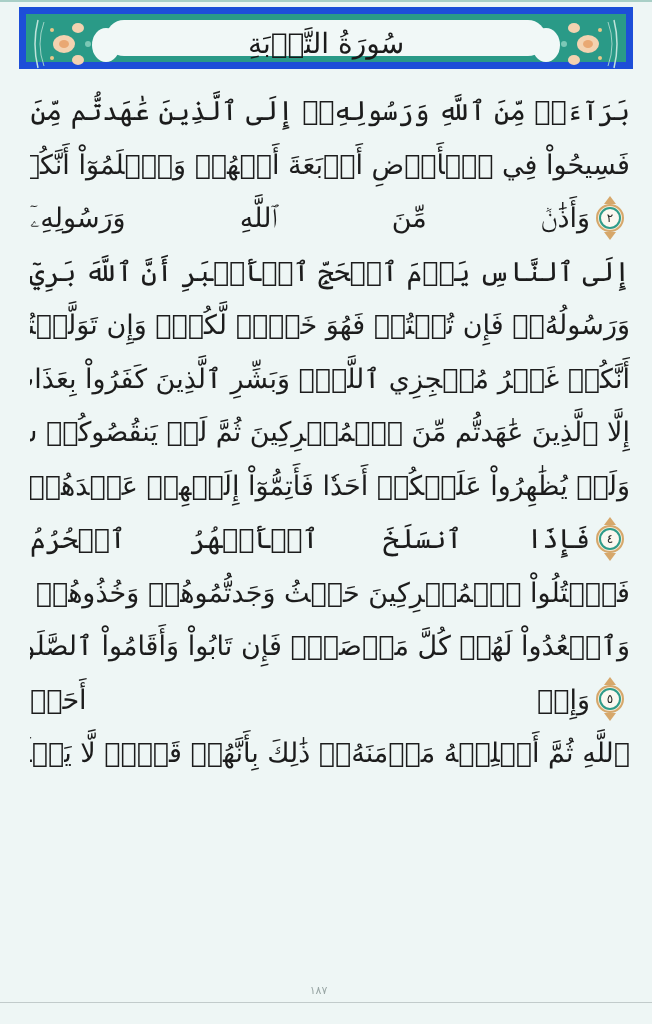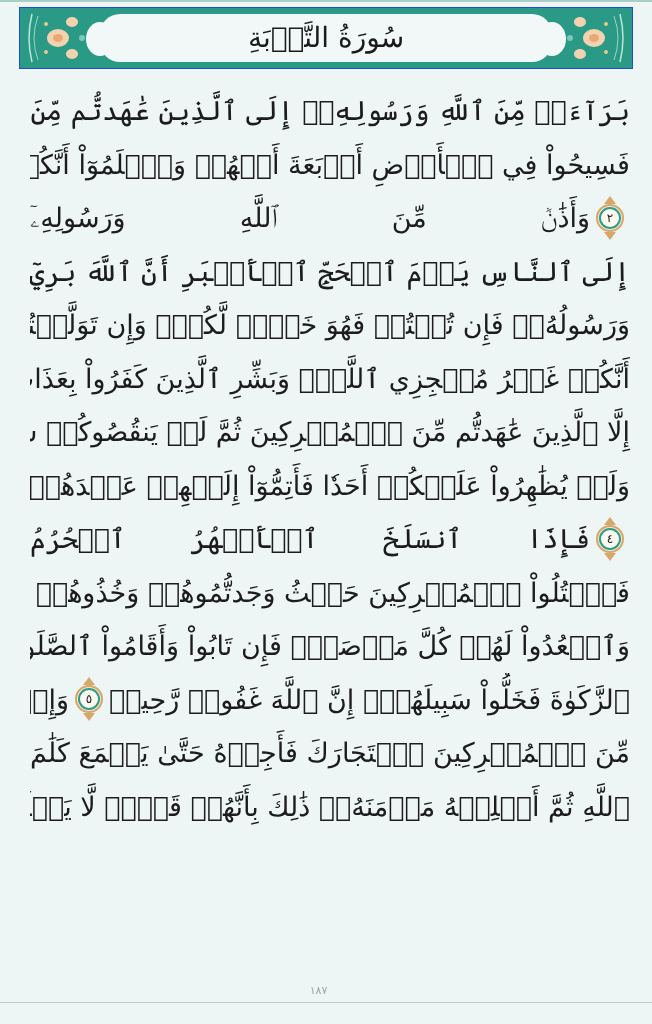--- a/index.html
+++ b/index.html
@@ -5,21 +5,21 @@
     html, body { margin:0; padding:0; }
     body {
       width:652px; height:1024px; overflow:hidden;
       background:#eef6f5;
       font-family:"DejaVu Sans", sans-serif;
       position:relative;
     }
     .top-strip { position:absolute; left:0; top:0; width:652px; height:2px; background:#a9cfc7; }
     .banner {
       position:absolute; left:19px; top:7px; width:614px; height:62px;
-      background:#2a9a87; box-sizing:border-box; border:1px solid #1d4ed8;
+      background:#2a9a87; box-sizing:border-box; border:7px solid #1d4ed8;
     }
     .banner .center {
       position:absolute; left:80px; right:80px; top:6px; bottom:6px;
       background:#f1f8f7; border-radius:20px 20px 20px 20px;
     }
     .banner .center::before, .banner .center::after {
       content:""; position:absolute; top:8px; width:28px; height:34px; background:#f1f8f7; border-radius:50%;
     }
     .banner .center::before { left:-14px; }
     .banner .center::after { right:-14px; }
@@ -142,35 +142,31 @@
 
   <div class="line">
     <span class="txt">فَٱقۡتُلُواْ ٱلۡمُشۡرِكِينَ حَيۡثُ وَجَدتُّمُوهُمۡ وَخُذُوهُمۡ وَٱحۡصُرُوهُمۡ</span>
   </div>
 
   <div class="line">
     <span class="txt">وَٱقۡعُدُواْ لَهُمۡ كُلَّ مَرۡصَدٖۚ فَإِن تَابُواْ وَأَقَامُواْ ٱلصَّلَوٰةَ وَءَاتَوُاْ</span>
   </div>
 
   <div class="line">
-    <span class="txt">ٱلزَّكَوٰةَ فَخَلُّواْ سَبِيلَهُمۡۚ إِنَّ ٱللَّهَ غَفُورٞ رَّحِيمٞ</span>
     <span class="ayah">
       <svg width="32" height="44" viewBox="0 0 32 44">
           <path d="M16 0 L22 8 L10 8 Z M16 44 L22 36 L10 36 Z" fill="#d6a76a"></path>
           <circle cx="16" cy="22" r="13" fill="#f3ead6" stroke="#d6a76a" stroke-width="2"></circle>
           <circle cx="16" cy="22" r="10" fill="#fbf8f0" stroke="#2f9c8a" stroke-width="2"></circle>
         </svg>
       <span class="num">٥</span>
     </span>
     <span class="txt">وَإِنۡ أَحَدٞ</span>
   </div>
 
-  <div class="line">
-    <span class="txt">مِّنَ ٱلۡمُشۡرِكِينَ ٱسۡتَجَارَكَ فَأَجِرۡهُ حَتَّىٰ يَسۡمَعَ كَلَٰمَ</span>
-  </div>
 
   <div class="line">
     <span class="txt">ٱللَّهِ ثُمَّ أَبۡلِغۡهُ مَأۡمَنَهُۥۚ ذَٰلِكَ بِأَنَّهُمۡ قَوۡمٞ لَّا يَعۡلَمُونَ</span>
 
   </div>
 </div>
 
 <div class="page-num">١٨٧</div>
 <div class="footer-rule"></div>
 <div class="footer-peek"></div>

